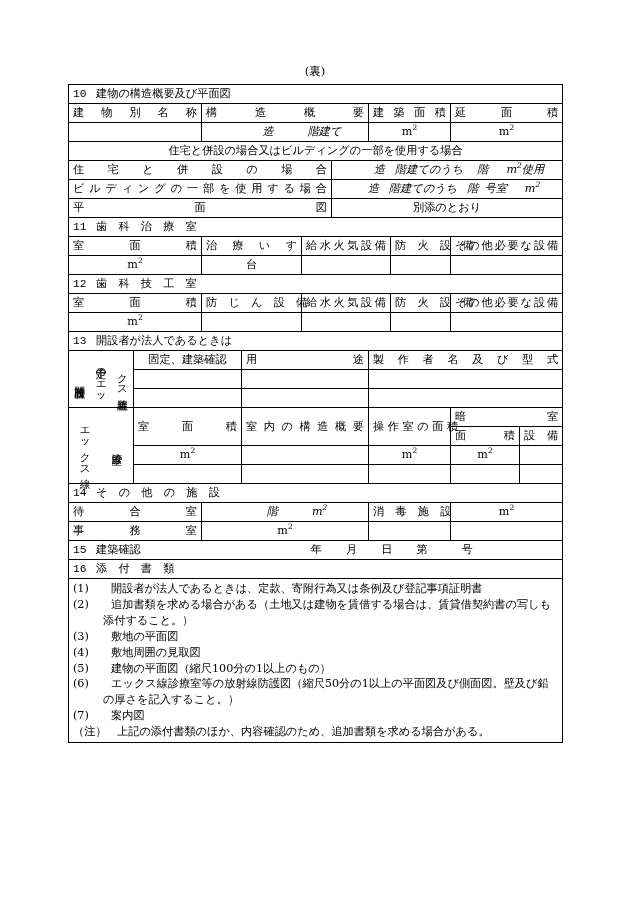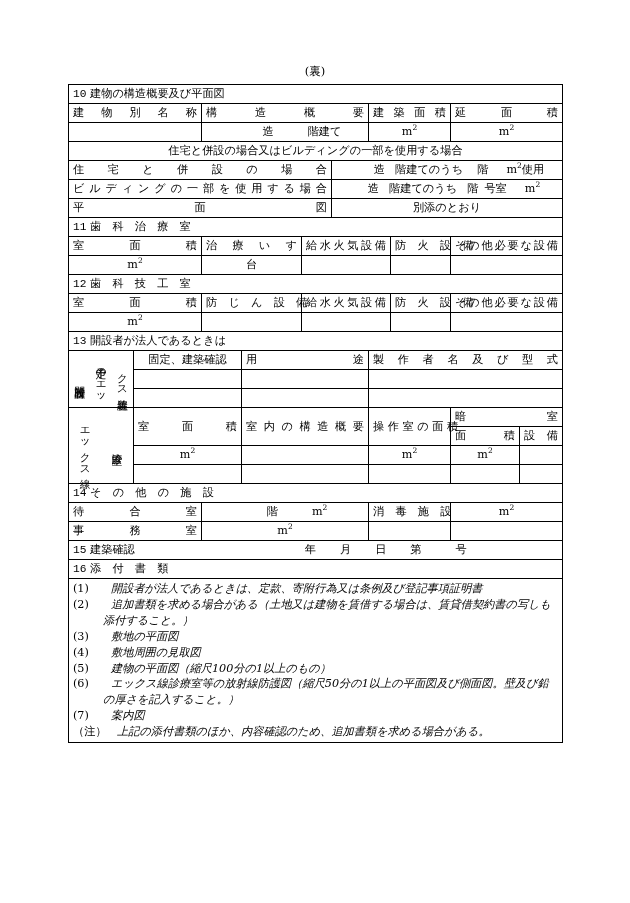--- a/index.html
+++ b/index.html
@@ -46,30 +46,30 @@
     vertical-align: middle;
     height: 19px;
     box-sizing: border-box;
   }
   
   .sec {               
     text-align: left;
     white-space: nowrap;
   }
   .sec .num { display:inline-block; min-width: 17px; font-family: Liberation Mono, monospace; }
-  .sec .ttl { }
+  .sec .ttl { margin-left: 6px; }
   .just {              
     text-align: justify;
     text-align-last: justify;
     text-justify: inter-character;
     white-space: nowrap;
     padding-left: 5px;
     padding-right: 5px;
   }
-  .ctr { text-align: center; }
+  .ctr { text-align: center; font-style: italic; }
   .lft { text-align: center;  padding-left: 5px; }
   .rgt { text-align: center; padding-right: 5px; }
   sup.u { font-size: 7.5px; vertical-align: super; line-height: 0; }
   
   .vert {
     writing-mode: vertical-rl;
     text-orientation: upright;
     white-space: nowrap;
     font-size: 10.6px;
     line-height: 1.45;
@@ -108,21 +108,20 @@
   .att-no {
     flex: 0 0 auto;
     width: 30px;
     text-align: left;
   }
   .att-no.note { width: 36px; text-align: left; }
   .att-tx {
     flex: 1 1 auto;
     text-align: left;
     text-indent: 8px;
-    font-style: italic;
   }
   .att-item.noteline .att-tx { text-indent: 8px; }
   .kenchiku-line {
     white-space: nowrap;
   }
 </style>
 </head>
 <body>
 
 <div class="page">

